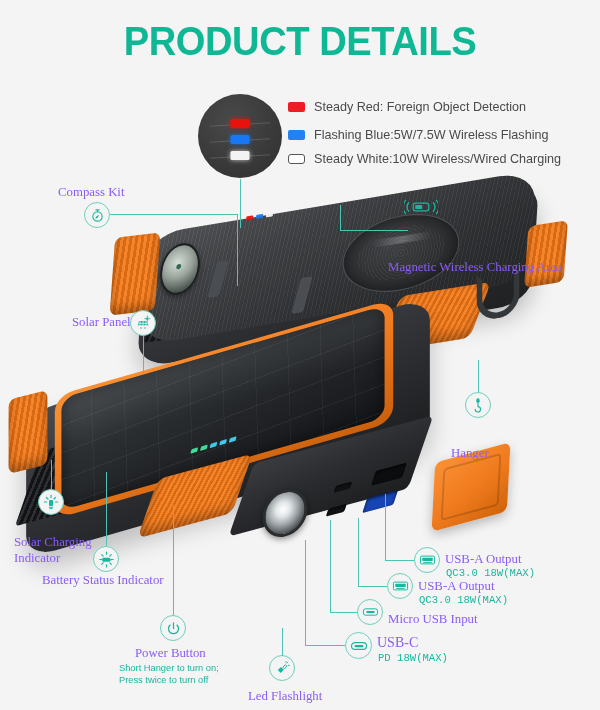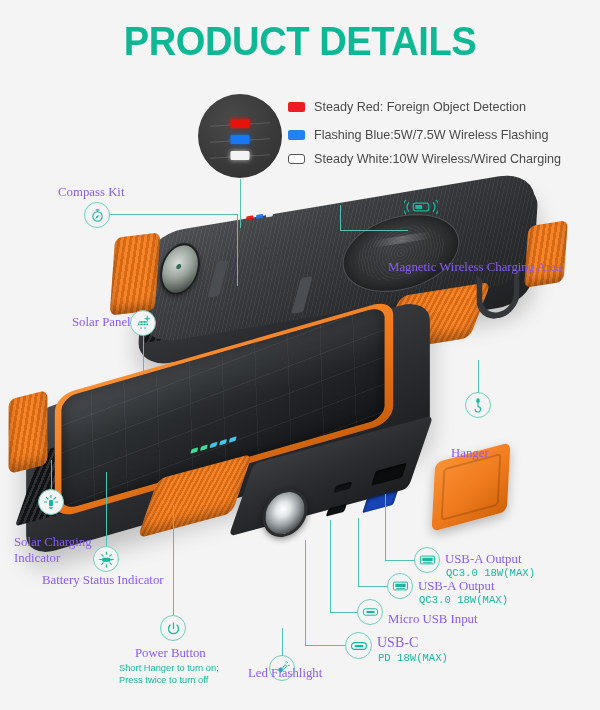--- a/index.html
+++ b/index.html
@@ -459,21 +459,21 @@
   </div>
 
   <div class="badge" style="left:269px; top:655px; width:26px; height:26px;">
     <svg width="15" height="15" viewBox="0 0 24 24" fill="none" stroke="#19b7a0" stroke-width="1.6" stroke-linecap="round">
       <path d="M4.5 14.5l5-5 4.5 4.5-5 5z" fill="#19b7a0" stroke="none"></path>
       <path d="M13 9.5l3.5-3.5 2.5 2.5L15.5 12z"></path>
       <path d="M19 3.5l1.5-1.5M21 7h2M17.5 2l.4-1.6" stroke-width="1.4"></path>
     </svg>
   </div>
   <div class="lline v abs" style="left:282px; top:628px; height:28px;"></div>
-  <div class="clabel" style="left:248px; top:665px;text-align:right;">Led Flashlight</div>
+  <div class="clabel" style="left:248px; top:688px;text-align:right;">Led Flashlight</div>
 
   <div class="lline v abs" style="left:385px; top:494px; height:66px;"></div>
   <div class="lline h abs" style="left:385px; top:560px; width:29px;"></div>
   <div class="badge" style="left:414px; top:547px; width:26px; height:26px;">
     <svg width="17" height="12" viewBox="0 0 24 17" fill="none" stroke="#19b7a0" stroke-width="1.4">
       <rect x="2" y="3" width="20" height="11" rx="1.6"></rect>
       <rect x="4.6" y="5.4" width="14.8" height="4.4" rx="0.8" fill="#19b7a0" stroke="none"></rect>
       <path d="M6 12h12" stroke-width="1.2"></path>
     </svg>
   </div>

